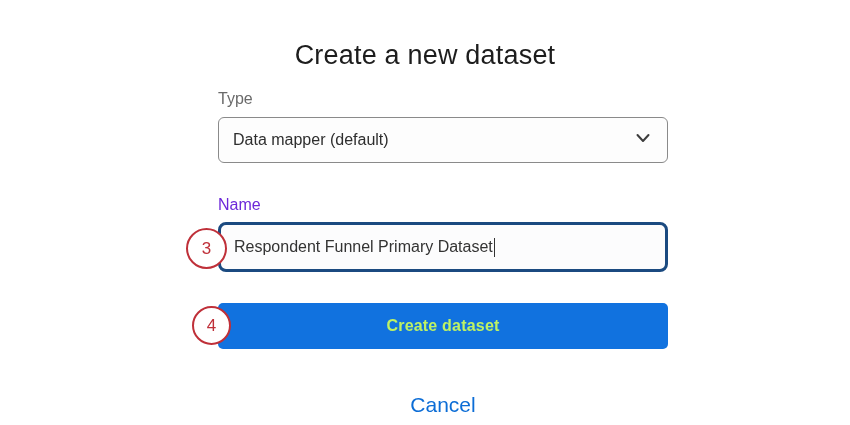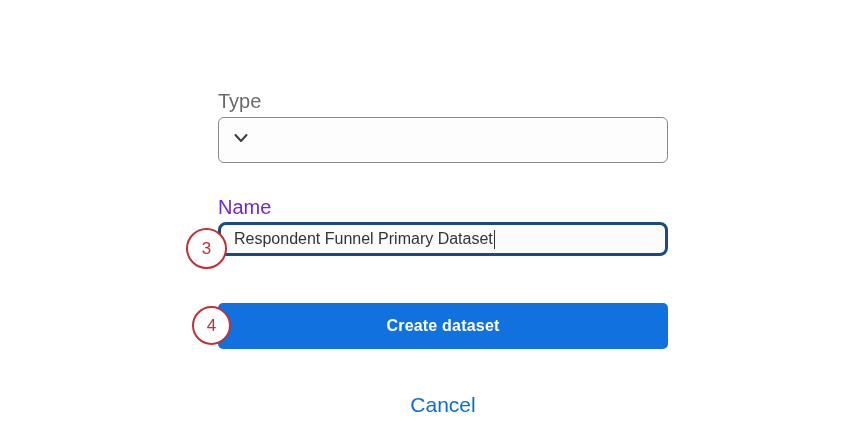--- a/index.html
+++ b/index.html
@@ -27,21 +27,21 @@
     letter-spacing: 0.2px;
   }
   .form-col {
     position: absolute;
     left: 218px;
     width: 450px;
     top: 0;
   }
   .field-label {
     position: absolute;
-    font-size: 20px;
+    font-size: 16px;
     color: #6a6a6a;
   }
   .label-type { top: 90px; left: 0; }
   .label-name { top: 196px; left: 0; color: #6d28d9; }
 
   .select-box {
     position: absolute;
     top: 117px;
     left: 0;
     width: 450px;
@@ -60,21 +60,21 @@
     font-size: 16px;
     color: #2e2e2e;
   }
   .chevron { flex: 0 0 auto; }
 
   .text-field {
     position: absolute;
     top: 222px;
     left: 0;
     width: 450px;
-    height: 34px;
+    height: 50px;
     box-sizing: border-box;
     background: #fcfcfd;
     border: 3px solid #1b4a80;
     border-radius: 8px;
     display: flex;
     align-items: center;
     padding: 8px 13px;
   }
   .text-field .value {
     font-size: 16px;
@@ -91,21 +91,21 @@
 
   .primary-btn {
     position: absolute;
     top: 303px;
     left: 0;
     width: 450px;
     height: 46px;
     background: #1172df;
     border: none;
     border-radius: 5px;
-    color: #ffffff;
+    color: #bef264;
     font-family: "Liberation Sans", sans-serif;
     font-size: 16px;
     font-weight: 700;
     letter-spacing: 0.2px;
     cursor: pointer;
   }
 
   .cancel-link {
     position: absolute;
     top: 393px;
@@ -144,26 +144,28 @@
     top: 306px;
     width: 39px;
     height: 39px;
   }
 </style>
 </head>
 <body>
 
 <div class="page">
 
+  <h1 class="page-title">Create a new dataset</h1>
 
   <div class="form-col">
 
     <div class="field-label label-type">Type</div>
 
     <div class="select-box">
+      <span class="value">Data mapper (default)</span>
       <span class="chevron">
         <svg width="16" height="16" viewBox="0 0 16 16">
           <polyline points="2.5,5 8,11 13.5,5" fill="none" stroke="#3d3d3d" stroke-width="2" stroke-linecap="round" stroke-linejoin="round"></polyline>
         </svg>
       </span>
     </div>
 
     <div class="field-label label-name">Name</div>
 
     <div class="text-field">

